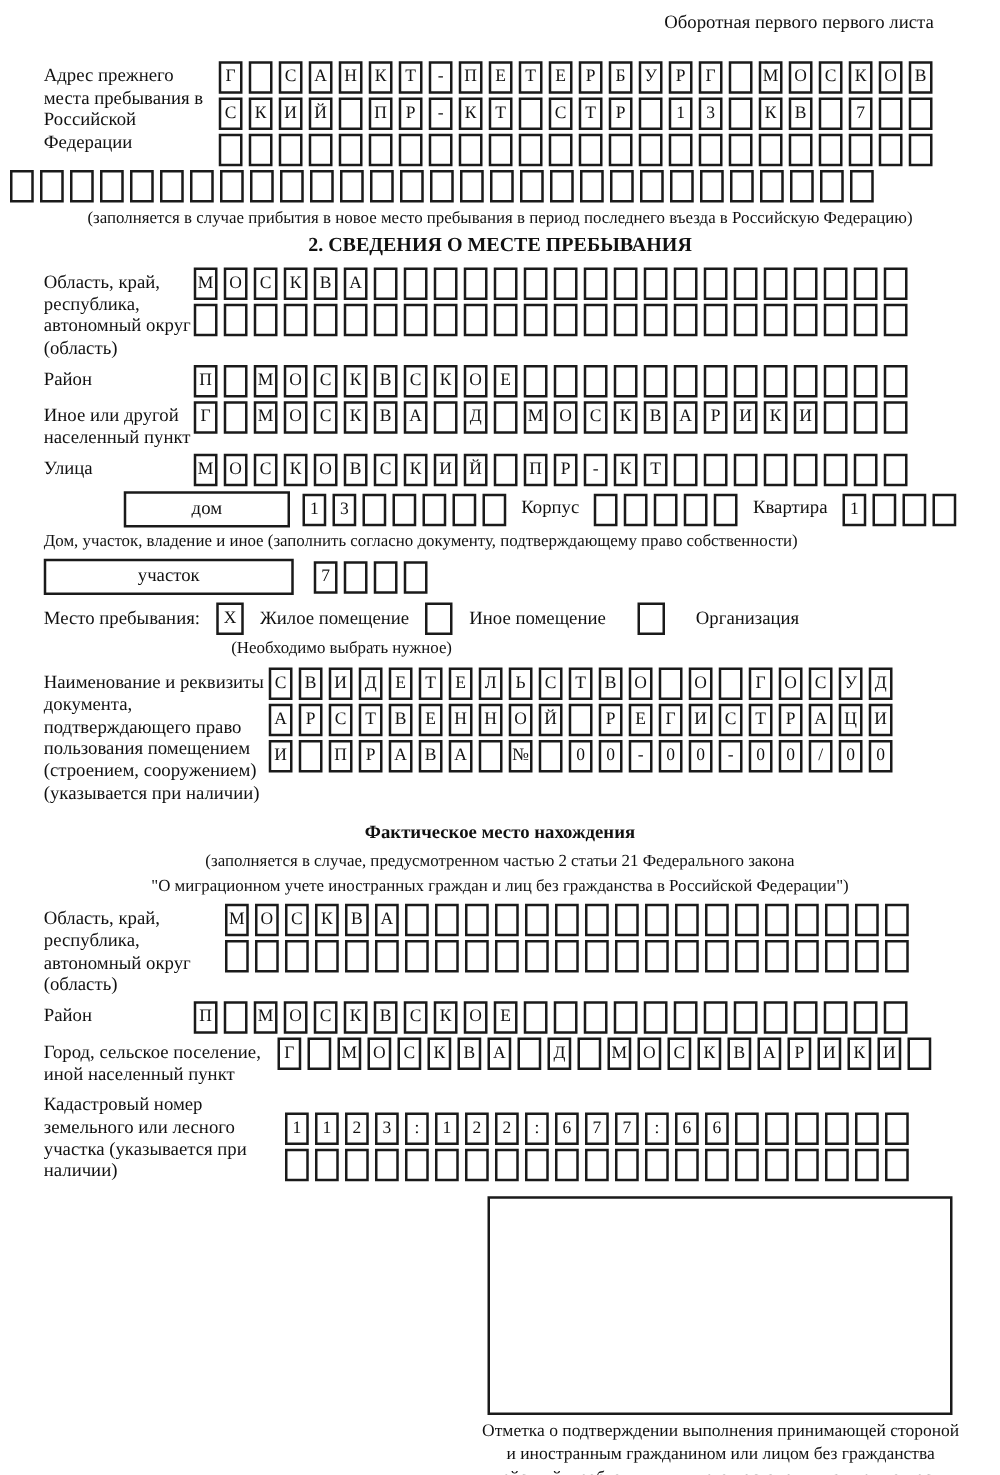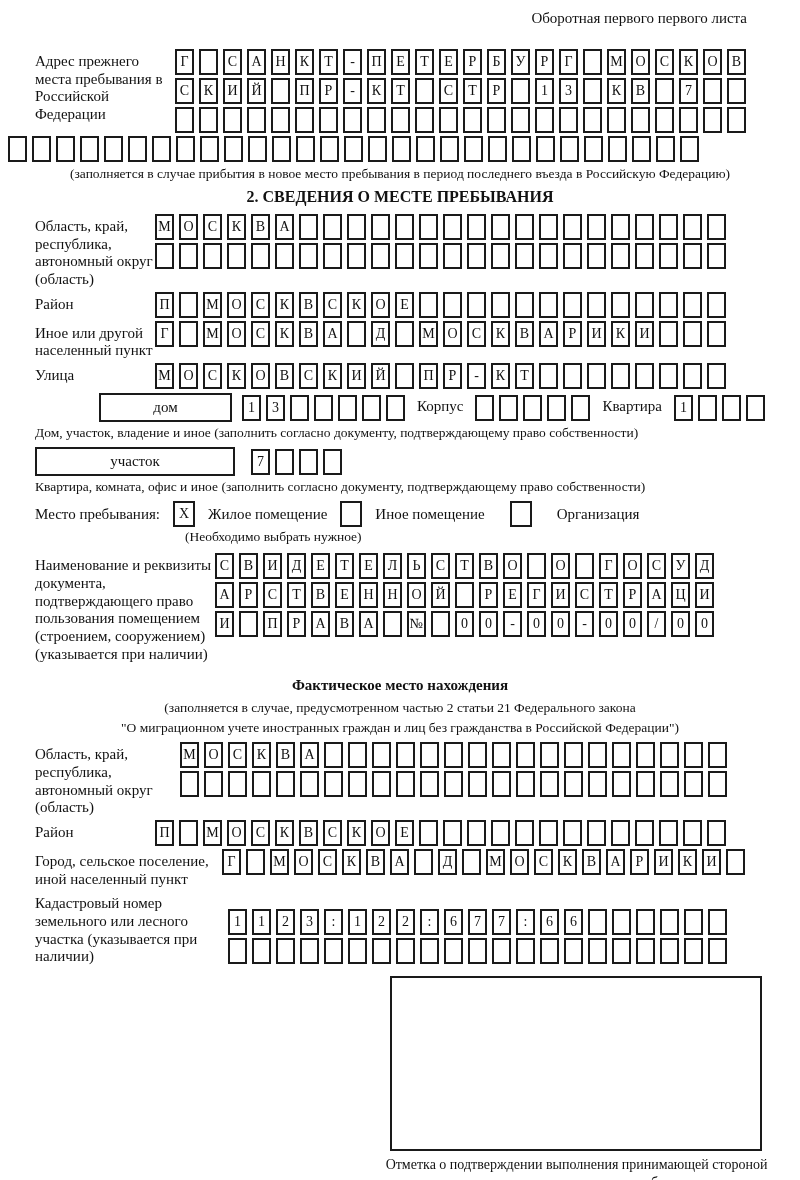--- a/index.html
+++ b/index.html
@@ -356,21 +356,20 @@
 
   <div class="row">
     <div class="widebox kv-box">участок</div>
     <div class="cells" style="margin-top:2px">
         <div class="cell">7</div>
         <div class="cell"></div>
         <div class="cell"></div>
         <div class="cell"></div>
       </div>
   </div>
-  <div class="note-left">Квартира, комната, офис и иное (заполнить согласно документу, подтверждающему право собственности)</div>
 
   <div class="mesto-row">
     <span>Место пребывания:</span>
     <span class="chk">X</span>
     <span>Жилое помещение</span>
     <span class="chk"></span>
     <span>Иное помещение</span>
     <span class="chk" style="margin-left:12px"></span>
     <span style="margin-left:12px">Организация</span>
   </div>

